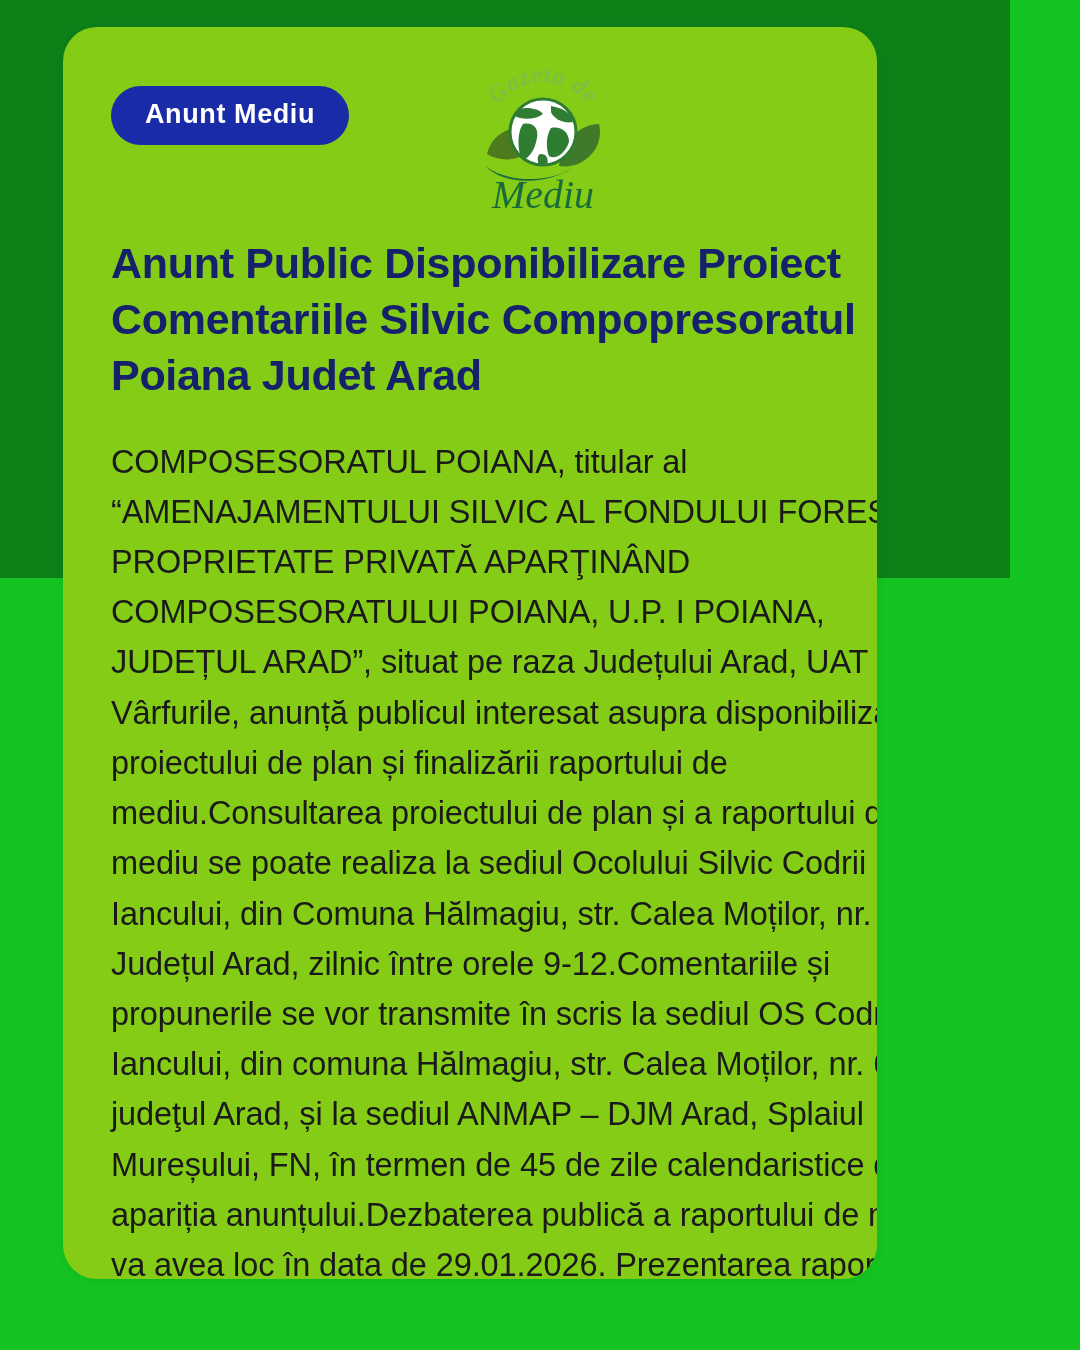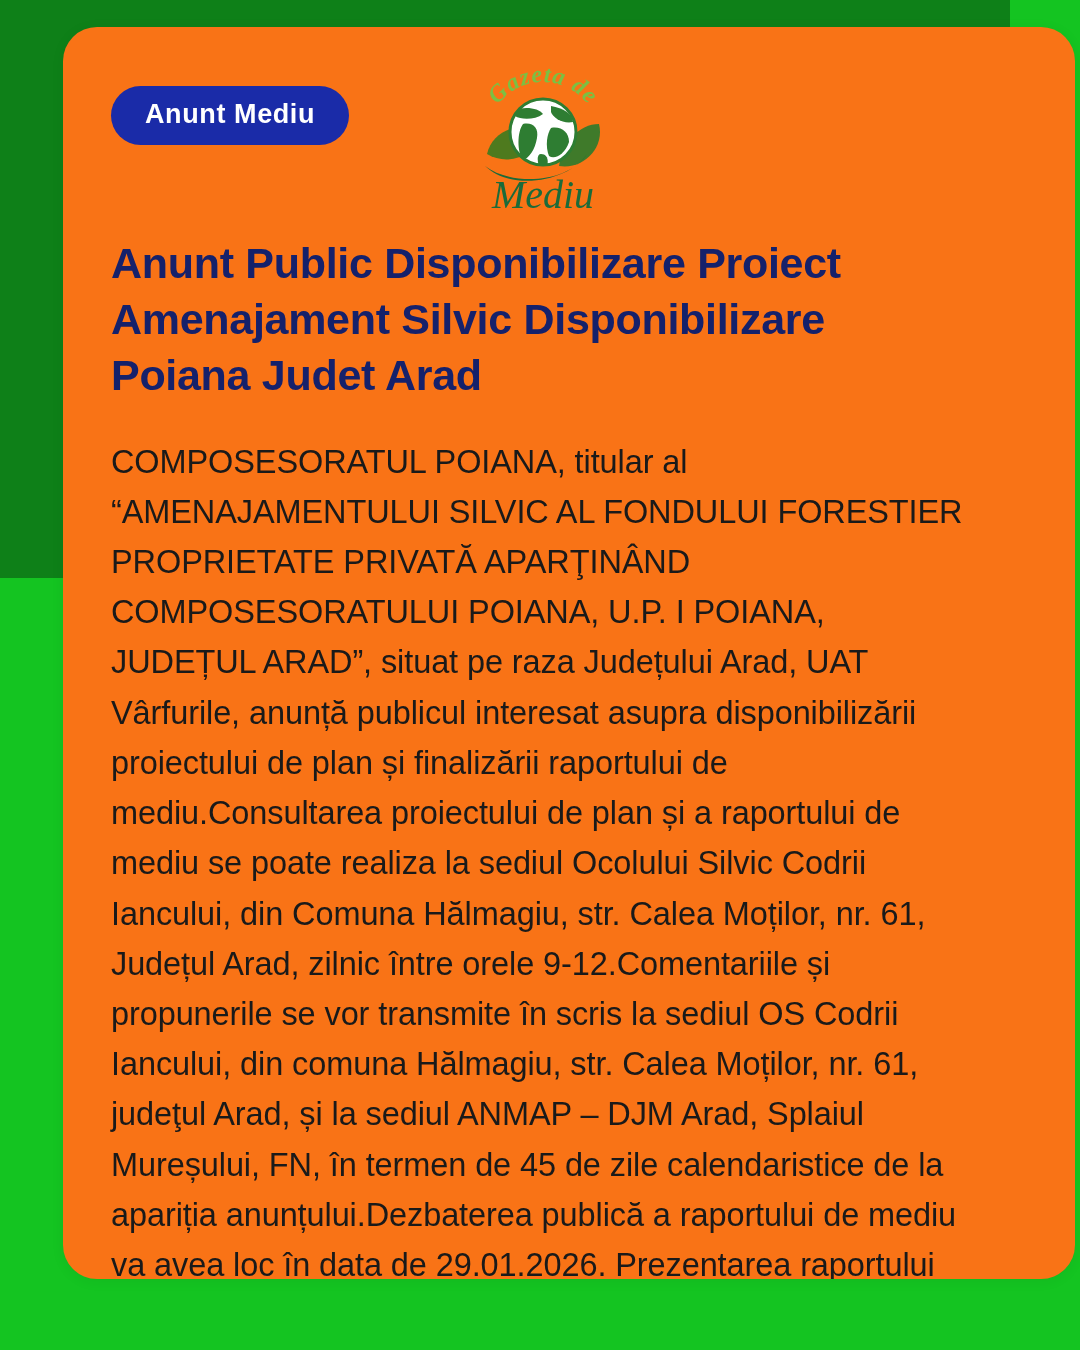--- a/index.html
+++ b/index.html
@@ -33,23 +33,23 @@
     height: 578px;
     background: #0E8018;
     z-index: 1;
   }
 
   
   #card {
     position: absolute;
     left: 63px;
     top: 27px;
-    width: 1012px;
+    width: 814px;
     height: 1252px;
-    background: #f97316;
+    background: #84cc16;
     border-radius: 34px;
     z-index: 2;
     overflow: hidden;
     box-shadow: 0 2px 14px rgba(0,0,0,0.06);
   }
 
   #card-inner {
     position: absolute;
     left: 0; top: 0;
     width: 955px;
@@ -154,18 +154,18 @@
               <path d="M 88 66 C 98 64 106 70 106 80 C 102 92 92 98 86 94 C 82 84 84 72 88 66 Z"></path>
               <path d="M 78 92 C 84 92 86 98 84 104 L 76 104 C 74 98 74 92 78 92 Z"></path>
             </g>
           </g>
 
           <text x="80" y="146" text-anchor="middle" font-family="'Liberation Serif', serif" font-size="40" font-style="italic" fill="#1B6B3A">Mediu</text>
         </svg>
       </div>
     </div>
 
-    <h1 id="title">Anunt Public Disponibilizare Proiect Amenajament Silvic Disponibilizare Poiana Judet Arad</h1>
+    <h1 id="title">Anunt Public Disponibilizare Proiect Comentariile Silvic Compopresoratul Poiana Judet Arad</h1>
 
     <div id="body-text">COMPOSESORATUL POIANA, titular al “AMENAJAMENTULUI SILVIC AL FONDULUI FORESTIER PROPRIETATE PRIVATĂ APARŢINÂND COMPOSESORATULUI POIANA, U.P. I POIANA, JUDEȚUL ARAD”, situat pe raza Județului Arad, UAT Vârfurile, anunță publicul interesat asupra disponibilizării proiectului de plan și finalizării raportului de mediu.Consultarea proiectului de plan și a raportului de mediu se poate realiza la sediul Ocolului Silvic Codrii Iancului, din Comuna Hălmagiu, str. Calea Moților, nr. 61, Județul Arad, zilnic între orele 9-12.Comentariile și propunerile se vor transmite în scris la sediul OS Codrii Iancului, din comuna Hălmagiu, str. Calea Moților, nr. 61, judeţul Arad, și la sediul ANMAP – DJM Arad, Splaiul Mureșului, FN, în termen de 45 de zile calendaristice de la apariția anunțului.Dezbaterea publică a raportului de mediu va avea loc în data de 29.01.2026. Prezentarea raportului de mediu se va face începând cu ora 11:30 la sediul Primăriei Comunei Vârfurile, Județul Arad.Autoritățile invitate să participe: Primăria Comunei Vârfurile; Garda Națională de Mediu-Comisariatul</div>
 
   </div>
 </div>
 
 </body></html>

